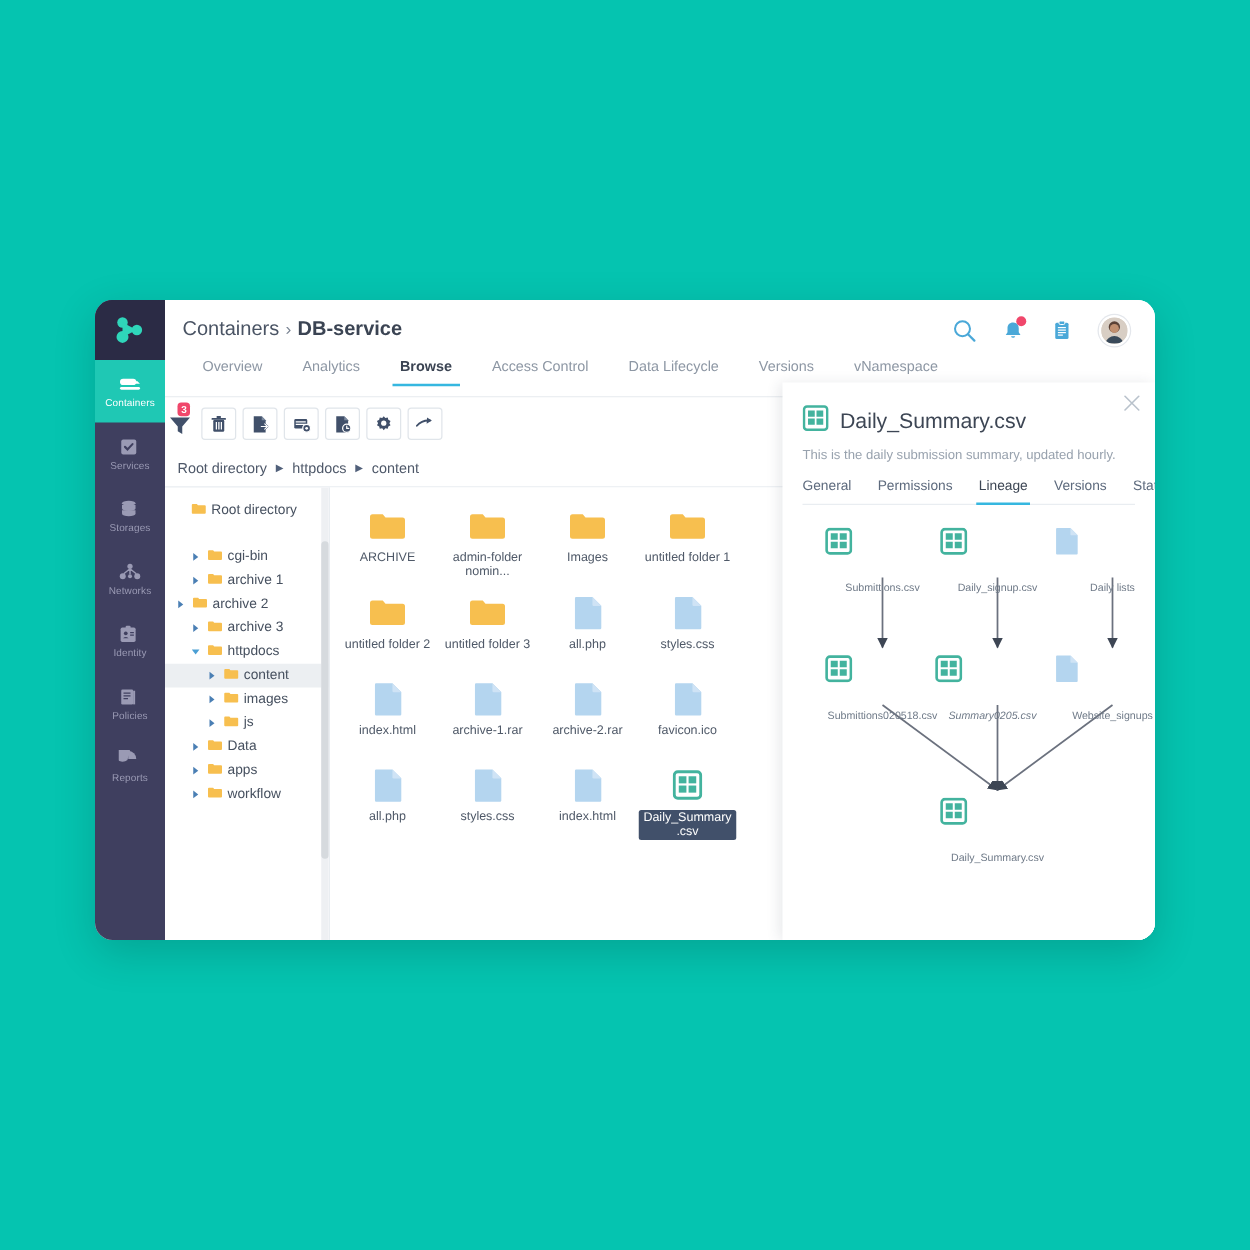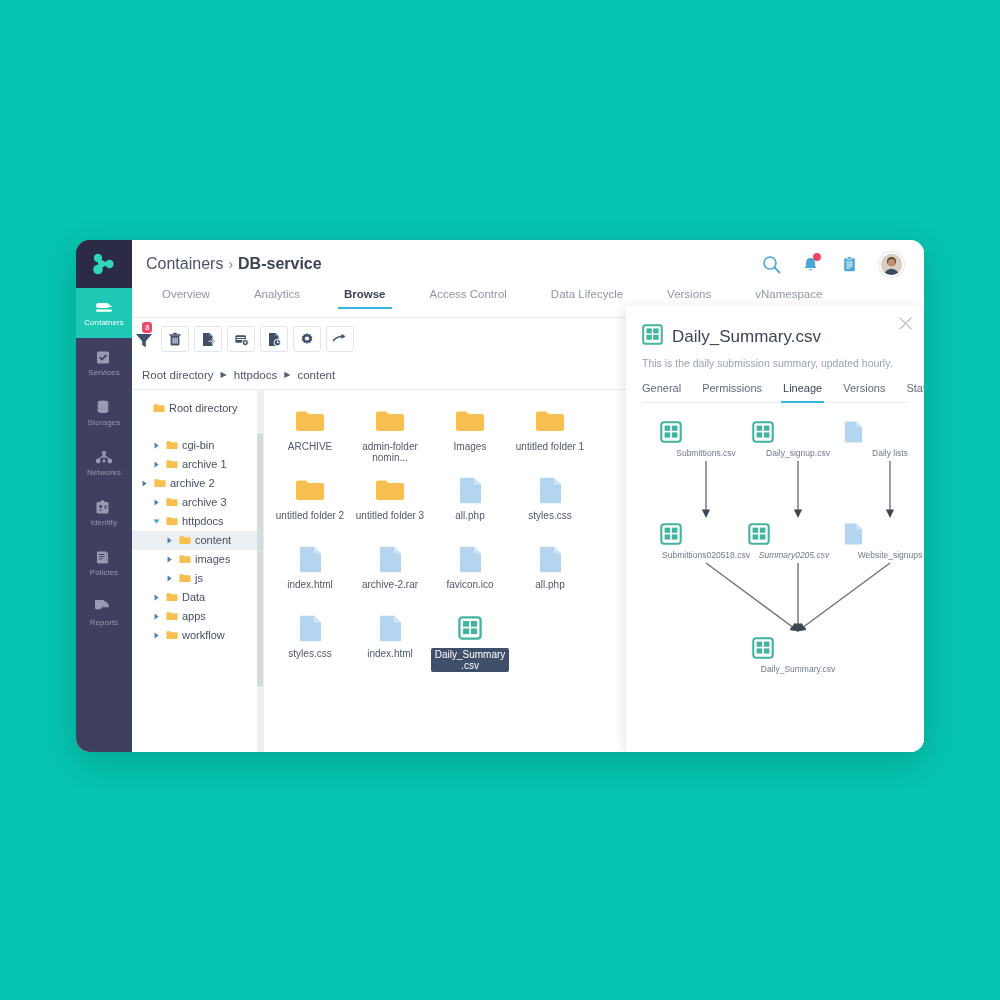--- a/index.html
+++ b/index.html
@@ -101,21 +101,21 @@
     position: relative; cursor: pointer;
   }
   #avatar .face { position: absolute; left: 0; top: 0; width: 100%; height: 100%; }
 
   
   #tabs {
     height: 30px;
     display: flex;
     align-items: flex-start;
     padding-left: 14px;
-    gap: 12px;
+    gap: 0;
     border-bottom: 1px solid #e6eaee;
     flex: 0 0 30px;
   }
   .tab {
     font-size: 11.5px;
     color: #8d97a4;
     padding: 0 16px 8px 16px;
     cursor: pointer;
     white-space: nowrap;
     position: relative;
@@ -330,21 +330,21 @@
     position: absolute;
     width: 92px;
     margin-left: -46px;
     display: flex;
     flex-direction: column;
     align-items: center;
     cursor: pointer;
   }
   .ln-ico { width: 26px; height: 26px; display: flex; align-items: center; justify-content: center; }
   .ln-label {
-    margin-top: 1px;
+    margin-top: 17px;
     font-size: 8.5px;
     color: #6f7a88;
     text-align: center;
     white-space: nowrap;
   }
 </style>
 </head>
 <body>
 
 <div id="app-window">
@@ -802,20 +802,29 @@
               </div>
               <div class="file-name">index.html</div>
             </div>
             <div class="file-cell">
               <div class="file-ico">
                 <svg width="23" height="27" viewBox="0 0 24 28">
                   <path d="M1 1.6 a1 1 0 0 1 1 -1 h13.6 l7.4 7.2 v18.6 a1 1 0 0 1 -1 1 h-20 a1 1 0 0 1 -1 -1 z" fill="#b4d5ef"></path>
                   <path d="M15.6 0.6 v6.4 a1 1 0 0 0 1 1 h6.4 z" fill="#cfe3f5"></path>
                 </svg>
               </div>
+              <div class="file-name">archive-1.rar</div>
+            </div>
+            <div class="file-cell">
+              <div class="file-ico">
+                <svg width="23" height="27" viewBox="0 0 24 28">
+                  <path d="M1 1.6 a1 1 0 0 1 1 -1 h13.6 l7.4 7.2 v18.6 a1 1 0 0 1 -1 1 h-20 a1 1 0 0 1 -1 -1 z" fill="#b4d5ef"></path>
+                  <path d="M15.6 0.6 v6.4 a1 1 0 0 0 1 1 h6.4 z" fill="#cfe3f5"></path>
+                </svg>
+              </div>
               <div class="file-name">archive-2.rar</div>
             </div>
             <div class="file-cell">
               <div class="file-ico">
                 <svg width="23" height="27" viewBox="0 0 24 28">
                   <path d="M1 1.6 a1 1 0 0 1 1 -1 h13.6 l7.4 7.2 v18.6 a1 1 0 0 1 -1 1 h-20 a1 1 0 0 1 -1 -1 z" fill="#b4d5ef"></path>
                   <path d="M15.6 0.6 v6.4 a1 1 0 0 0 1 1 h6.4 z" fill="#cfe3f5"></path>
                 </svg>
               </div>
               <div class="file-name">favicon.ico</div>

